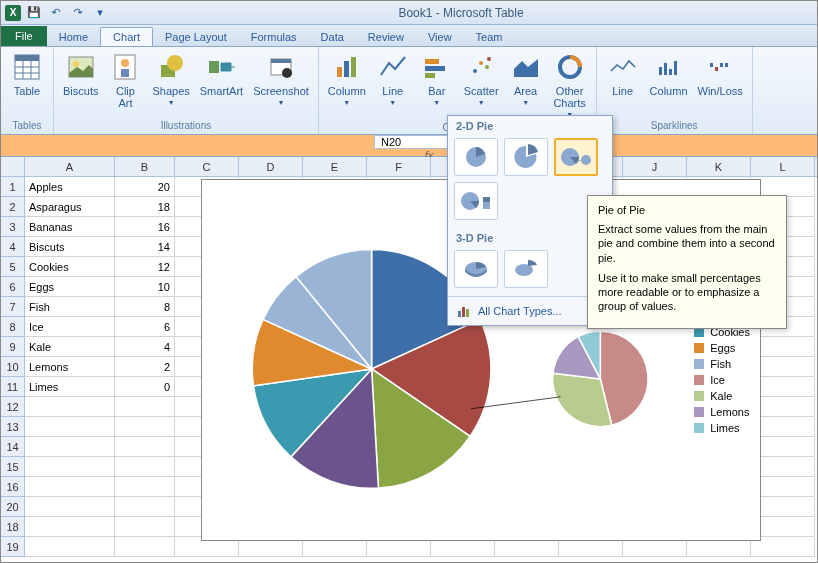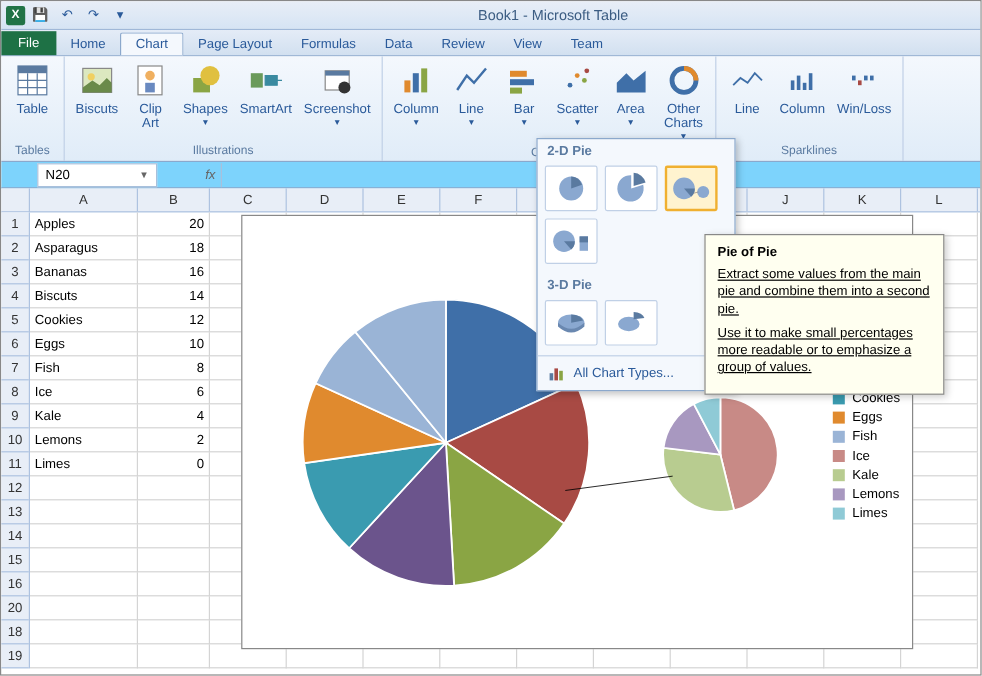--- a/index.html
+++ b/index.html
@@ -24,21 +24,21 @@
 .group { display: flex; flex-direction: column; border-right: 1px solid #c0d0e6; padding: 2px 6px 0; }
 .group-buttons { display: flex; flex: 1; gap: 4px; align-items: flex-start; }
 .group-label { text-align: center; color: #5a7aa0; font-size: 10px; padding: 2px 0 3px; }
 .rbtn { display: flex; flex-direction: column; align-items: center; gap: 2px; padding: 2px 3px; cursor: pointer; border-radius: 3px; min-width: 40px; }
 .rbtn.active { background: #fce26a; border: 1px solid #e8a022; }
 .rbtn .ricon { width: 32px; height: 32px; display: flex; align-items: center; justify-content: center; }
 .rbtn .rlabel { font-size: 11px; color: #2a5a9a; text-align: center; }
 .dd-arrow { font-size: 7px; color: #2a5a9a; }
 
 
-.fbar { height: 22px; display: flex; border-bottom: 1px solid #8ba8cc; background: #7dd3fc; align-items: center; }
+.fbar { height: 22px; display: flex; border-bottom: 1px solid #8ba8cc; background: #fdba74; align-items: center; flex-direction: column; }
 .namebox { width: 100px; height: 20px; border: 1px solid #a8c0dc; background: #fff; margin-left: 30px; display: flex; align-items: center; padding: 0 6px; font-size: 11px; }
 .namebox .dd { margin-left: auto; font-size: 8px; color: #666; }
 .fx { margin-left: 40px; font-style: italic; color: #666; font-size: 11px; }
 .fx-input { flex: 1; height: 20px; border-left: 1px solid #a8c0dc; margin-left: 4px; }
 
 
 .gridwrap { display: flex; height: 405px; }
 .rowheads { width: 24px; background: #e8eef7; border-right: 1px solid #adc2e0; }
 .rowhead { height: 20px; border-bottom: 1px solid #adc2e0; text-align: center; font-size: 11px; color: #333; line-height: 20px; }
 .gridmain { flex: 1; position: relative; }
@@ -57,22 +57,22 @@
 
 .pie-dd { position: absolute; left: 446px; top: 114px; width: 166px; background: #f4f8fd; border: 1px solid #8ba8cc; box-shadow: 2px 2px 6px rgba(0,0,0,0.25); z-index: 10; font-size: 11px; }
 .pie-dd .sect { padding: 4px 8px 2px; color: #5a7aa0; font-weight: bold; }
 .pie-dd .opts { display: flex; padding: 4px 6px 8px; gap: 6px; flex-wrap: wrap; }
 .pie-opt { width: 44px; height: 38px; border: 1px solid #c0d0e6; background: #fff; display: flex; align-items: center; justify-content: center; cursor: pointer; border-radius: 2px; }
 .pie-opt.hover { background: #fff3cf; border: 2px solid #f0b030; }
 .pie-dd .allct { border-top: 1px solid #c0d0e6; padding: 6px 8px; display: flex; align-items: center; gap: 6px; cursor: pointer; color: #2a5a9a; }
 
 
 .tooltip { position: absolute; left: 586px; top: 194px; width: 200px; background: #fffff0; border: 1px solid #888; padding: 8px 10px; font-size: 11px; z-index: 20; box-shadow: 2px 2px 6px rgba(0,0,0,0.2); }
-.tooltip .tt-title { font-weight: bold; margin-bottom: 6px; }
-.tooltip .tt-body { margin-bottom: 6px; line-height: 1.3; text-decoration: underline; }
+.tooltip .tt-title { font-weight: normal; margin-bottom: 6px; }
+.tooltip .tt-body { margin-bottom: 6px; line-height: 1.3; }
 
 
 .legend { position: absolute; right: 10px; top: 130px; font-size: 11px; }
 .legend-item { display: flex; align-items: center; gap: 6px; margin-bottom: 4px; }
 .legend-sw { width: 10px; height: 10px; }
 
 .corner { width: 24px; height: 20px; background: #e8eef7; border-right: 1px solid #adc2e0; border-bottom: 1px solid #adc2e0; }
 </style>
 </head>
 <body>

